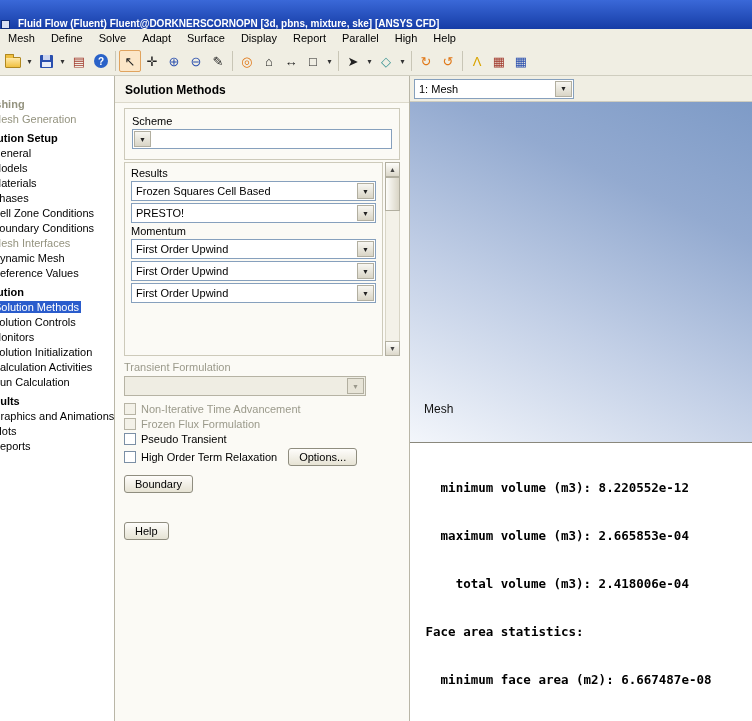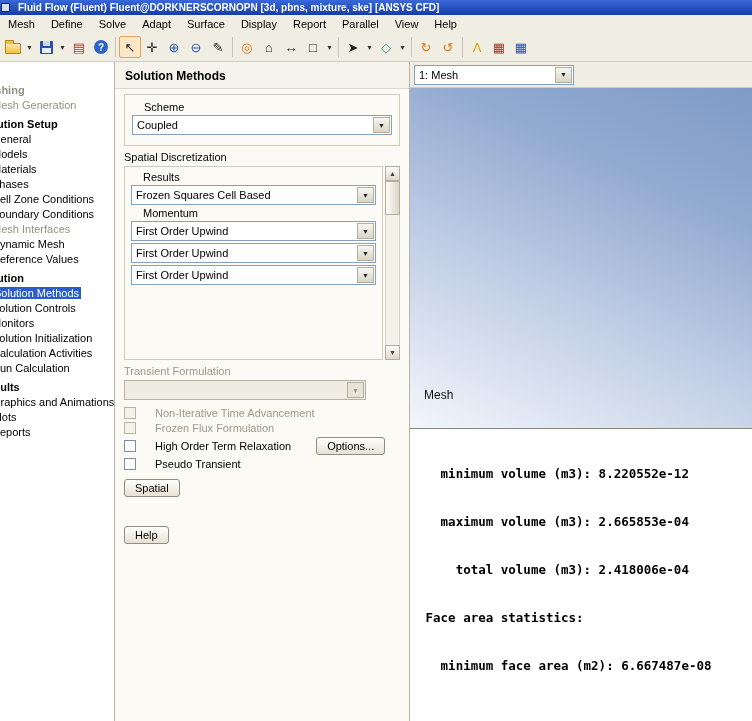--- a/index.html
+++ b/index.html
@@ -1,21 +1,21 @@
 <!DOCTYPE html>
 <html><head>
 <meta charset="utf-8">
 <style>
   *{margin:0;padding:0;box-sizing:border-box}
   html,body{width:752px;height:721px;overflow:hidden;background:#f0eee3;
     font-family:"Liberation Sans",sans-serif;color:#000}
 
   
-  .titlebar{height:15px;background:linear-gradient(180deg,#3a68d8,#163da6);
-    display:flex;align-items:center;overflow:hidden;white-space:nowrap}
+  .titlebar{height:29px;background:linear-gradient(180deg,#3a68d8,#163da6);
+    display:flex;align-items:flex-end;overflow:hidden;white-space:nowrap}
   .titlebar .appicon{width:9px;height:9px;background:#d8dff2;border:1px solid #0d2a77;margin:0 3px 0 1px;flex:none}
   .titlebar .ttext{color:#fff;font-size:10px;font-weight:bold;margin-left:-7px;padding-left:12px;white-space:nowrap}
 
   
   .menubar{height:18px;display:flex;align-items:center;font-size:11px;background:#f0eee3}
   .menubar .mi{padding:1px 8px;cursor:default}
 
   
   .toolbar{height:29px;display:flex;align-items:center;background:#f0eee3;
     border-bottom:1px solid #cfcdbf;padding-left:2px}
@@ -50,41 +50,41 @@
 
   
   .panel{width:295px;background:#fbfaf5;border-right:1px solid #b9b6a7;
     display:flex;flex-direction:column;flex:none}
   .panel-title{font-weight:bold;font-size:12px;padding:7px 10px 5px;
     border-bottom:1px solid #dcd9cb;background:#f5f3eb}
   .panel-body{padding:5px 9px;flex:1;overflow:hidden}
   .sect-label{font-size:11px;margin:5px 0 3px}
   .sect-label.disabled{color:#9b9a8b}
   .groupbox{border:1px solid #cdcaba;padding:5px 7px 10px;background:#fbfaf5;margin-bottom:2px}
-  .flabel{font-size:11px;margin:1px 12px 2px}
+  .flabel{font-size:11px;margin:1px 0 2px}
   .combo{height:20px;border:1px solid #86a0bd;background:#fff;display:flex;align-items:center}
   .combo .ctext{flex:1;font-size:11px;padding:0 4px;white-space:nowrap;overflow:hidden}
   .cbtn{width:17px;align-self:stretch;margin:1px;background:linear-gradient(180deg,#f8f7f2,#d9d5c6);
     border:1px solid #b2afa0;display:flex;align-items:center;justify-content:center;flex:none}
   .cbtn::after{content:"▼";font-size:7px;color:#222}
   .combo.disabled{background:#efede3;border-color:#b6b3a4}
   .combo.disabled .cbtn{background:#e7e4d7}
   .combo.disabled .cbtn::after{color:#9a988b}
   .spatial{display:flex;margin-bottom:3px}
   .spatial-box{flex:1;border:1px solid #cdcaba;padding:3px 6px;height:194px;overflow:hidden;background:#fbfaf5}
   .srow{margin-bottom:2px}
   .vscroll{width:15px;height:194px;display:flex;flex-direction:column;margin-left:2px;flex:none}
   .sbtn{height:15px;background:linear-gradient(#fdfdfa,#dcd8ca);border:1px solid #b2afa0;
     font-size:7px;display:flex;align-items:center;justify-content:center;color:#444;flex:none}
   .sbtn.up::after{content:"▲"}
   .sbtn.down::after{content:"▼"}
   .strack{flex:1;background:#f3f1e8;border-left:1px solid #d8d5c6;border-right:1px solid #d8d5c6;position:relative}
   .sthumb{position:absolute;top:0;left:-1px;right:-1px;height:34px;
     background:linear-gradient(90deg,#fdfdfa,#d9d5c6);border:1px solid #b2afa0}
-  .cbrow{display:flex;align-items:center;margin:3px 0;font-size:11px;gap:19px}
+  .cbrow{display:flex;align-items:center;margin:3px 0;font-size:11px;gap:5px}
   .cbox{width:12px;height:12px;border:1px solid #7b8fa5;background:#fff;flex:none}
   .cbrow.disabled{color:#9b9a8b}
   .cbrow.disabled .cbox{border-color:#b7b4a5;background:#f3f1e8}
   .btn{display:inline-block;font-size:11px;padding:2px 10px;border:1px solid #8f8d7f;
     border-radius:3px;background:linear-gradient(#fefdfb,#e6e3d4);cursor:default}
   .mt8{margin-top:8px}.mt28{margin-top:28px}
 
   
   .right{flex:1;display:flex;flex-direction:column;min-width:0}
   .gbar{height:26px;background:#f0eee3;display:flex;align-items:center;
@@ -108,21 +108,21 @@
 
 <div class="menubar">
   <span class="mi">Mesh</span>
   <span class="mi">Define</span>
   <span class="mi">Solve</span>
   <span class="mi">Adapt</span>
   <span class="mi">Surface</span>
   <span class="mi">Display</span>
   <span class="mi">Report</span>
   <span class="mi">Parallel</span>
-  <span class="mi">View</span>
+  <span class="mi">High</span>
   <span class="mi">Help</span>
 </div>
 
 <div class="toolbar">
   <span class="tcell">
       <span class="ic-folder"></span>
     </span>
   <span class="tcell dd">▾</span>
   <span class="tcell">
       <span class="ic-floppy"></span>
@@ -188,36 +188,38 @@
     </div>
   </div>
 
   <div class="panel">
     <div class="panel-title">Solution Methods</div>
     <div class="panel-body">
 
       <div class="groupbox">
         <div class="flabel">Scheme</div>
         <div class="combo">
-          <span class="ctext">Coupled</span>
           <span class="cbtn"></span>
         </div>
       </div>
 
-      <div class="sect-label">Spatial Discretization</div>
       <div class="spatial">
         <div class="spatial-box">
           <div class="srow">
             <div class="flabel">Results</div>
             <div class="combo">
               <span class="ctext">Frozen Squares Cell Based</span>
               <span class="cbtn"></span>
             </div>
           </div>
           <div class="srow">
+            <div class="combo">
+              <span class="ctext">PRESTO!</span>
+              <span class="cbtn"></span>
+            </div>
           </div>
           <div class="srow">
             <div class="flabel">Momentum</div>
             <div class="combo">
               <span class="ctext">First Order Upwind</span>
               <span class="cbtn"></span>
             </div>
           </div>
           <div class="srow">
             <div class="combo">
@@ -250,29 +252,29 @@
       <div class="cbrow disabled" style="margin-top:7px">
         <span class="cbox"></span>
         <span>Non-Iterative Time Advancement</span>
       </div>
       <div class="cbrow disabled">
         <span class="cbox"></span>
         <span>Frozen Flux Formulation</span>
       </div>
       <div class="cbrow">
         <span class="cbox"></span>
+        <span>Pseudo Transient</span>
+      </div>
+      <div class="cbrow">
+        <span class="cbox"></span>
         <span>High Order Term Relaxation</span>
         <span class="btn" style="margin-left:6px">Options...</span>
       </div>
-      <div class="cbrow">
-        <span class="cbox"></span>
-        <span>Pseudo Transient</span>
-      </div>
-
-      <div class="mt8"><span class="btn">Spatial</span></div>
+
+      <div class="mt8"><span class="btn">Boundary</span></div>
       <div class="mt28"><span class="btn">Help</span></div>
 
     </div>
   </div>
 
   <div class="right">
     <div class="gbar">
       <div class="combo">
         <span class="ctext">1: Mesh</span>
         <span class="cbtn"></span>

